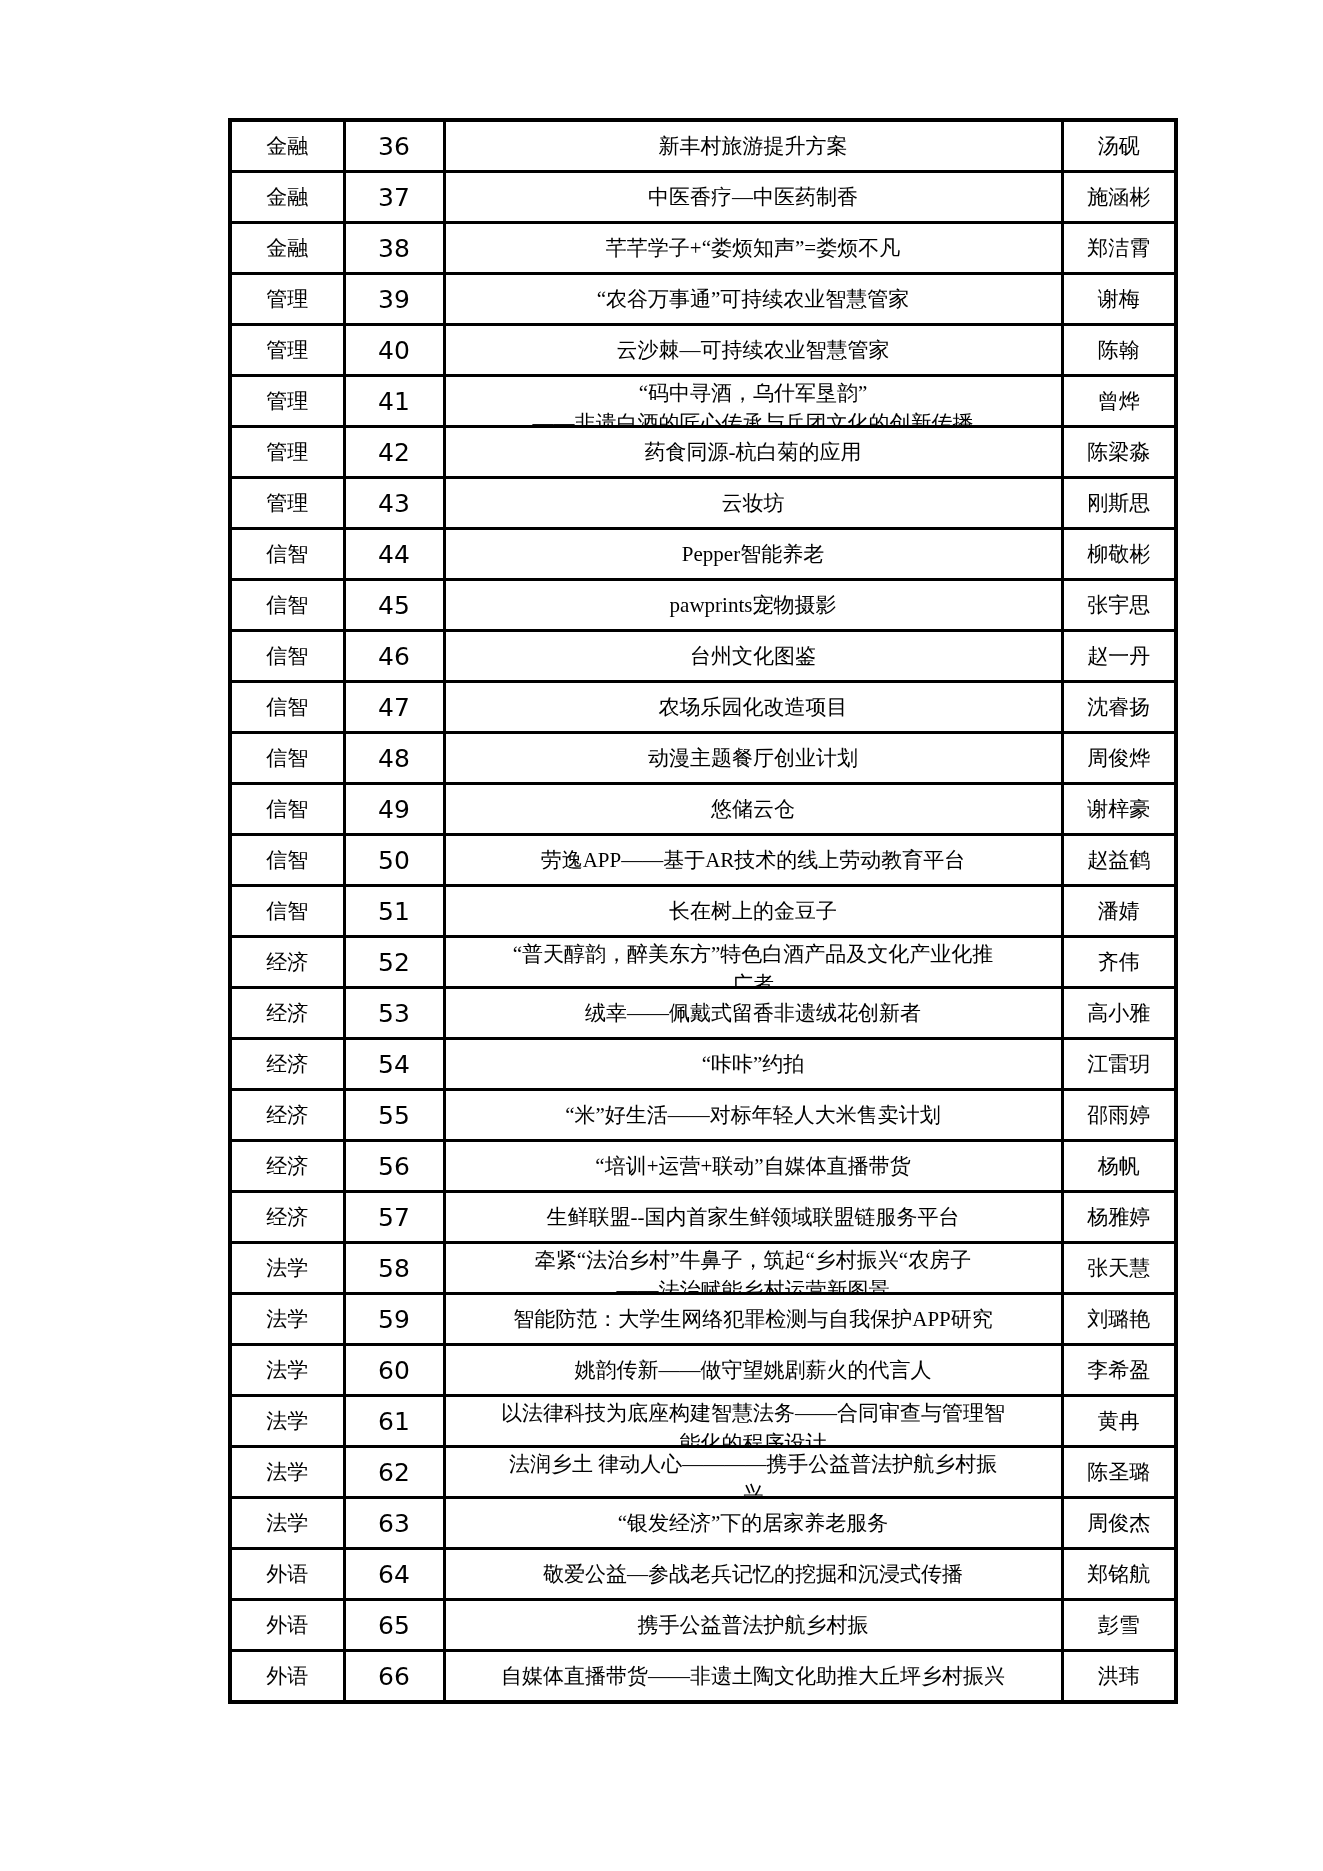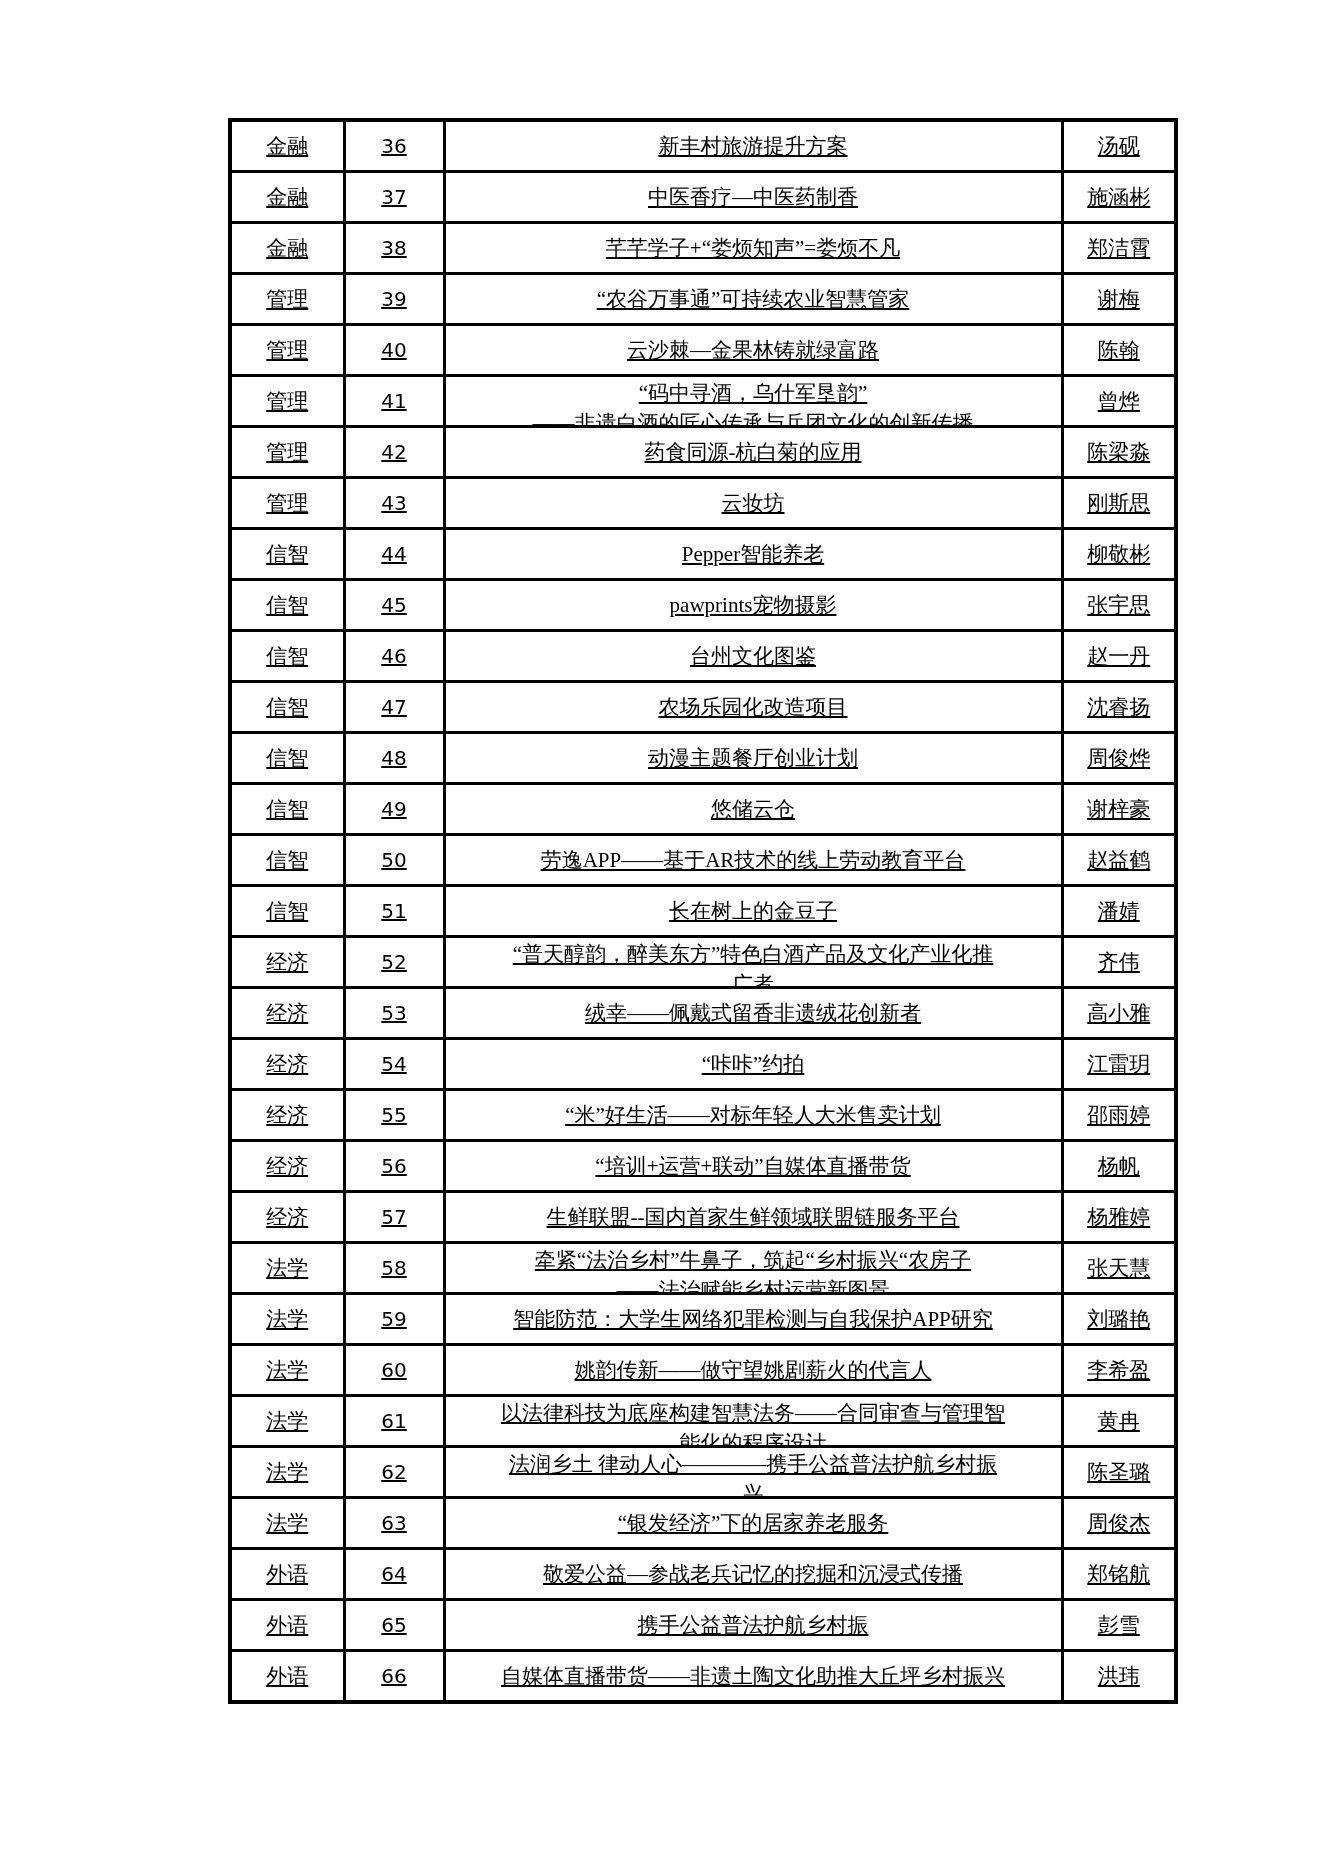--- a/index.html
+++ b/index.html
@@ -26,38 +26,37 @@
     text-align:center;
     font-size:31px;
     letter-spacing:2px;
   }
   table.grid{
     position:absolute;
     left:228px;top:118px;
     border-collapse:collapse;
     table-layout:fixed;
     border:4px solid #000;
-    text-decoration:underline;
   }
   .grid col.c-dept{width:114px;}
   .grid col.c-num{width:100px;}
   .grid col.c-title{width:618px;}
   .grid col.c-name{width:114px;}
   .grid tr{height:51px;}
   .grid td{
     border:3px solid #000;
     padding:0;
     text-align:center;
     vertical-align:middle;
     font-size:21px;
     overflow:hidden;
   }
   .grid td.num{
     font-family:"DejaVu Sans","Liberation Sans",sans-serif;
-    font-size:20px;
+    font-size:25px;
   }
   .tcell{
     height:48px;
     display:flex;
     flex-direction:column;
     justify-content:center;
     align-items:center;
     overflow:hidden;
   }
   .tcell .line{
@@ -123,21 +122,21 @@
               <div class="line">“农谷万事通”可持续农业智慧管家</div>
             </div>
           </td>
           <td class="name">谢梅</td>
         </tr>
         <tr>
           <td class="dept">管理</td>
           <td class="num">40</td>
           <td>
             <div class="tcell">
-              <div class="line">云沙棘—金果林铸就绿富路</div>
+              <div class="line">云沙棘—可持续农业智慧管家</div>
             </div>
           </td>
           <td class="name">陈翰</td>
         </tr>
         <tr>
           <td class="dept">管理</td>
           <td class="num">41</td>
           <td>
             <div class="tcell clip">
               <div class="line">“码中寻酒，乌什军垦韵”</div>

